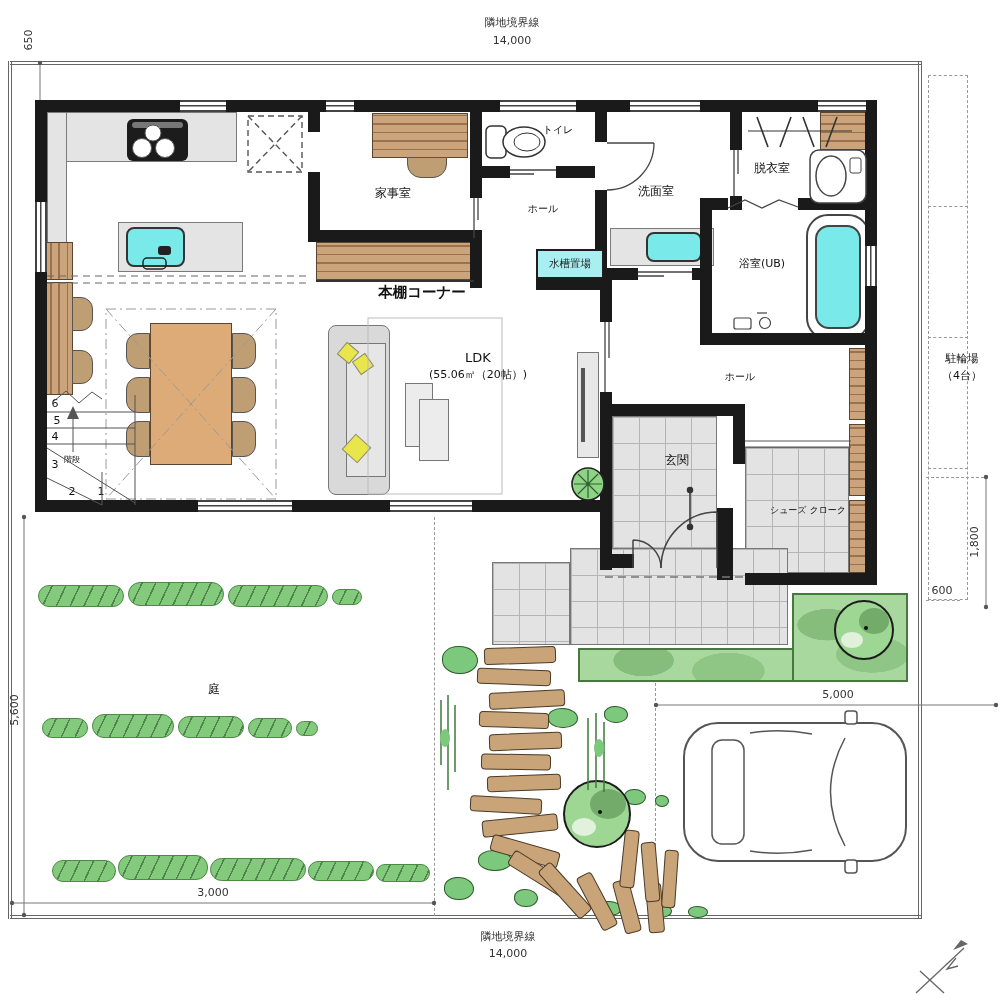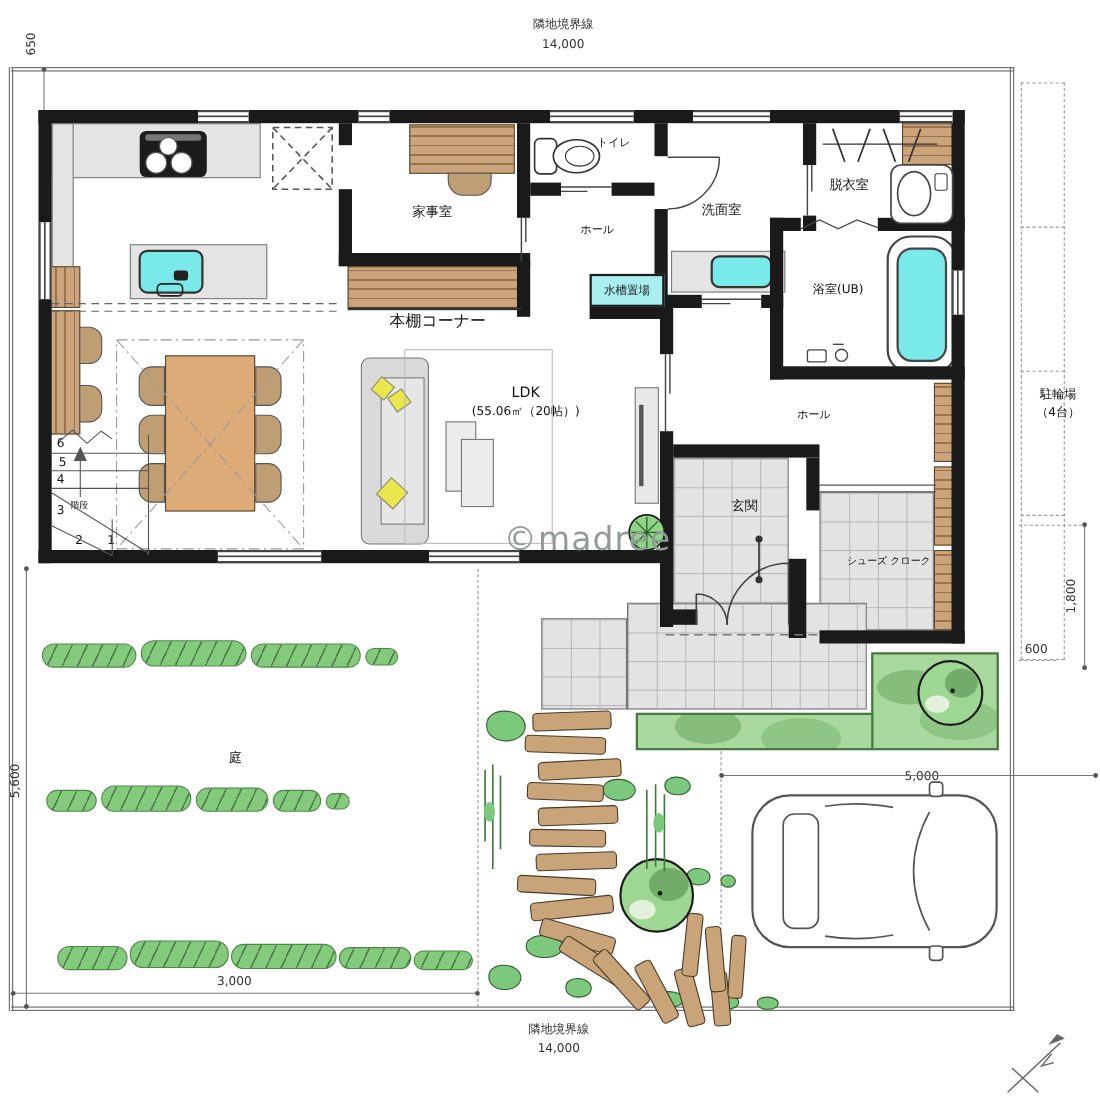--- a/index.html
+++ b/index.html
@@ -55,21 +55,21 @@
   <div class="blinev" style="left:918px;top:61px;height:858px;"></div>
 
   <div class="dim" style="left:512px;top:22px;">隣地境界線</div>
   <div class="dim" style="left:512px;top:40px;">14,000</div>
   <div class="dim" style="left:508px;top:936px;">隣地境界線</div>
   <div class="dim" style="left:508px;top:953px;">14,000</div>
 
   <div class="dimv" style="left:28px;top:40px;">650</div>
   <div class="dimv" style="left:14px;top:710px;">5,600</div>
   <div class="dim" style="left:213px;top:892px;">3,000</div>
-  <div class="dim" style="left:838px;top:694px;margin-top:12px;">5,000</div>
+  <div class="dim" style="left:838px;top:694px;">5,000</div>
   <div class="dimv" style="left:974px;top:542px;">1,800</div>
   <div class="dim" style="left:942px;top:590px;">600</div>
 
   <div class="dash-v" style="left:434px;top:517px;height:399px;"></div>
   <div class="dash-v" style="left:655px;top:683px;height:233px;"></div>
 
   <div class="abs" style="left:928px;top:75px;width:40px;height:525px;border:1.5px dashed #999;box-sizing:border-box;"></div>
   <div class="dash-h" style="left:928px;top:206px;width:40px;"></div>
   <div class="dash-h" style="left:928px;top:337px;width:40px;"></div>
   <div class="dash-h" style="left:928px;top:468px;width:40px;"></div>
@@ -174,21 +174,21 @@
   <div class="cyanbox" style="left:536px;top:249px;width:68px;height:30px;">
     <span style="font-size:10.5px;font-family:Liberation Serif, serif;">水槽置場</span>
   </div>
 
   <div class="lbl" style="left:393px;top:193px;">家事室</div>
   <div class="lbl lbl-s" style="left:558px;top:130px;">トイレ</div>
   <div class="lbl lbl-s" style="left:543px;top:209px;">ホール</div>
   <div class="lbl" style="left:656px;top:191px;">洗面室</div>
   <div class="lbl" style="left:772px;top:168px;">脱衣室</div>
   <div class="lbl lbl-s" style="left:762px;top:263px;font-size:11px;">浴室(UB)</div>
-  <div class="lbl" style="left:398px;top:292px;font-size:14.5px;font-weight:normal;">本棚コーナー</div>
+  <div class="lbl" style="left:422px;top:292px;font-size:14.5px;font-weight:bold;">本棚コーナー</div>
   <div class="lbl" style="left:478px;top:357px;font-size:13px;">LDK</div>
   <div class="lbl lbl-s" style="left:478px;top:374px;font-size:11px;">(55.06㎡（20帖）)</div>
   <div class="lbl lbl-s" style="left:740px;top:377px;">ホール</div>
   <div class="lbl" style="left:677px;top:460px;">玄関</div>
   <div class="lbl lbl-s" style="left:808px;top:510px;font-size:9px;">シューズ クローク</div>
   <div class="lbl" style="left:72px;top:459px;font-size:8px;">階段</div>
   <div class="lbl" style="left:214px;top:689px;">庭</div>
   <div class="lbl" style="left:810px;top:791px;">駐車場</div>
 
   <div class="lbl" style="left:55px;top:403px;font-size:11px;">6</div>
@@ -237,21 +237,20 @@
   <div class="stone" style="left:490px;top:843px;width:70px;height:17px;transform:rotate(16deg);"></div>
   <div class="stone" style="left:506px;top:866px;width:68px;height:17px;transform:rotate(32deg);"></div>
   <div class="stone" style="left:533px;top:882px;width:64px;height:17px;transform:rotate(48deg);"></div>
   <div class="stone" style="left:567px;top:893px;width:60px;height:17px;transform:rotate(62deg);"></div>
   <div class="stone" style="left:600px;top:898px;width:54px;height:17px;transform:rotate(75deg);"></div>
   <div class="stone" style="left:630px;top:900px;width:50px;height:16px;transform:rotate(85deg);"></div>
   <div class="stone" style="left:622px;top:830px;width:15px;height:58px;transform:rotate(6deg);"></div>
   <div class="stone" style="left:643px;top:842px;width:15px;height:60px;transform:rotate(-5deg);"></div>
   <div class="stone" style="left:663px;top:850px;width:14px;height:58px;transform:rotate(4deg);"></div>
 
-  <div class="wm" style="left:458px;top:473px;">©madree</div>
 
   <svg class="ov" viewBox="0 0 1000 1000">
 
     <g>
       <rect x="127" y="119" width="61" height="42" rx="6" fill="#1c1c1c"></rect>
       <rect x="132" y="122" width="51" height="6" rx="3" fill="#777"></rect>
       <circle cx="142" cy="148" r="9.5" fill="#fff" stroke="#555"></circle>
       <circle cx="165" cy="148" r="9.5" fill="#fff" stroke="#555"></circle>
       <circle cx="153" cy="133" r="8" fill="#fff" stroke="#555"></circle>
     </g>

